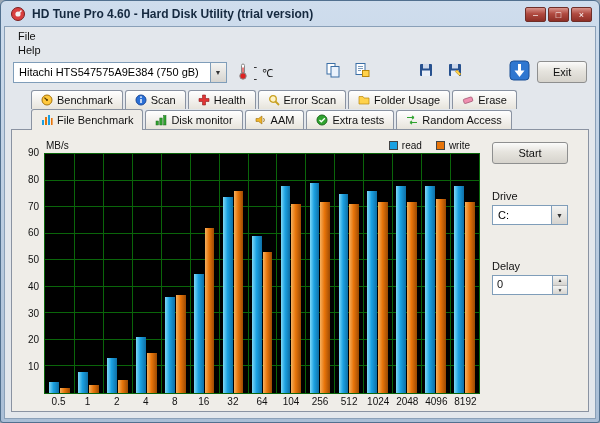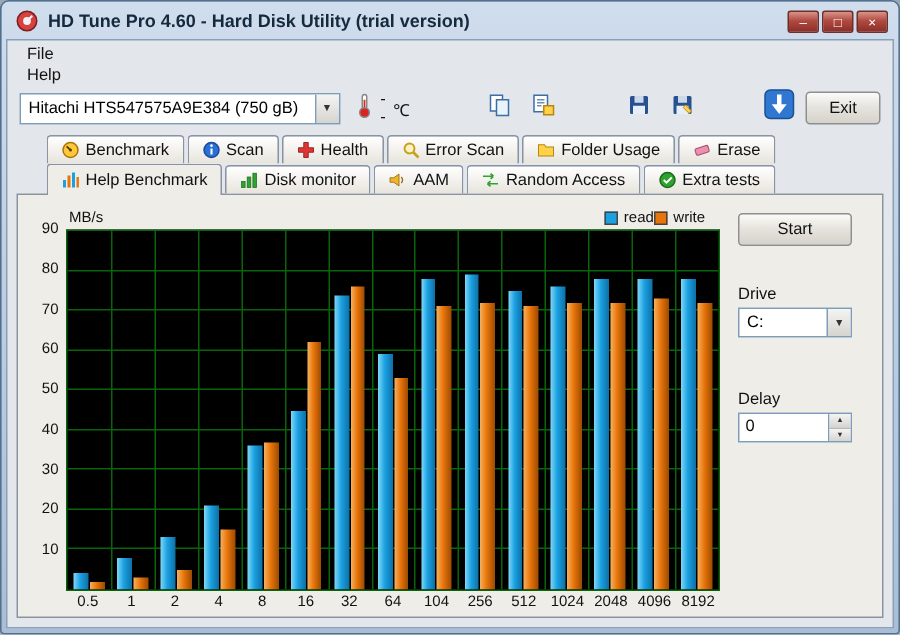--- a/index.html
+++ b/index.html
@@ -45,21 +45,21 @@
     border:1px solid #8a93a2;border-bottom:none;border-radius:3px 3px 0 0;
     background:linear-gradient(#ffffff,#e7e4dc);font-size:11px;color:#111;margin-right:2px;white-space:nowrap;}
   .tab-strip.row2 .tab{position:relative;z-index:1;}
   .tab.active{background:#efede8;height:21px;margin-bottom:-1px;z-index:2;}
   .tab-icon{display:inline-flex;width:12px;height:12px;}
   
   .panel{flex:1;margin:0 6px 6px 6px;border:1px solid #8a93a2;background:#efede8;display:flex;padding:6px 4px 2px 2px;overflow:hidden;}
   
   .chart-wrap{flex:1;display:flex;flex-direction:column;min-width:0;padding-top:2px;}
   .chart-header{display:flex;align-items:center;height:15px;padding-left:32px;padding-right:10px;font-size:10px;color:#111;}
-  .chart-legend{margin-left:auto;display:flex;}
+  .chart-legend{margin-left:auto;display:flex;gap:14px;}
   .legend-item{display:flex;align-items:center;gap:4px;font-size:10px;}
   .legend-swatch{width:9px;height:9px;display:inline-block;border:1px solid #444;}
   .chart-body{flex:1;display:flex;min-height:0;}
   .y-axis-labels{width:30px;position:relative;font-size:10px;color:#111;}
   .ytick{position:absolute;right:5px;transform:translateY(50%);line-height:1;}
   .plot-area{flex:1;position:relative;background:#000;border:1px solid #0a650a;overflow:hidden;}
   .grid-h{position:absolute;left:0;right:0;height:1px;background:#0a650a;}
   .grid-v{position:absolute;top:0;bottom:0;width:1px;background:#0a650a;}
   .bar-groups{position:absolute;left:0;right:0;top:0;bottom:0;display:flex;}
   .bar-group{flex:1;display:flex;align-items:flex-end;justify-content:center;gap:1px;}
@@ -241,21 +241,21 @@
     <div class="tab-strip row2">
       <div class="tab active">
         <span class="tab-icon">
           <svg width="12" height="12" viewBox="0 0 12 12">
               <rect x="1" y="6" width="2" height="5" fill="#1ba1e2"></rect>
               <rect x="4" y="3" width="2" height="8" fill="#e8750a"></rect>
               <rect x="7" y="1" width="2" height="10" fill="#1ba1e2"></rect>
               <rect x="10" y="4" width="1.6" height="7" fill="#e8750a"></rect>
             </svg>
         </span>
-        <span>Help Benchmark</span>
+        <span>File Benchmark</span>
       </div>
       <div class="tab">
         <span class="tab-icon">
           <svg width="12" height="12" viewBox="0 0 12 12">
               <rect x="1" y="7" width="2.4" height="4" fill="#2fa32f" stroke="#1c6a1c" stroke-width="0.5"></rect>
               <rect x="4.8" y="4" width="2.4" height="7" fill="#2fa32f" stroke="#1c6a1c" stroke-width="0.5"></rect>
               <rect x="8.6" y="1.5" width="2.4" height="9.5" fill="#2fa32f" stroke="#1c6a1c" stroke-width="0.5"></rect>
             </svg>
         </span>
         <span>Disk monitor</span>
@@ -265,34 +265,34 @@
           <svg width="12" height="12" viewBox="0 0 12 12">
               <path d="M1 4.5h2.5L7 2v8L3.5 7.5H1z" fill="#f0b428" stroke="#9a7010" stroke-width="0.6"></path>
               <path d="M8.5 4a3 3 0 010 4" stroke="#9a7010" fill="none" stroke-width="0.9"></path>
             </svg>
         </span>
         <span>AAM</span>
       </div>
       <div class="tab">
         <span class="tab-icon">
           <svg width="12" height="12" viewBox="0 0 12 12">
+              <circle cx="6" cy="6" r="5" fill="#2fa32f" stroke="#1c6a1c"></circle>
+              <path d="M3.5 6l1.8 1.8L8.8 4.3" stroke="#fff" fill="none" stroke-width="1.3"></path>
+            </svg>
+        </span>
+        <span>Extra tests</span>
+      </div>
+      <div class="tab">
+        <span class="tab-icon">
+          <svg width="12" height="12" viewBox="0 0 12 12">
               <path d="M1 3.5h7M8 3.5L6 1.8M8 3.5L6 5.2" stroke="#2fa32f" fill="none" stroke-width="1.1"></path>
               <path d="M11 8.5H4M4 8.5l2-1.7M4 8.5l2 1.7" stroke="#2fa32f" fill="none" stroke-width="1.1"></path>
             </svg>
         </span>
         <span>Random Access</span>
-      </div>
-      <div class="tab">
-        <span class="tab-icon">
-          <svg width="12" height="12" viewBox="0 0 12 12">
-              <circle cx="6" cy="6" r="5" fill="#2fa32f" stroke="#1c6a1c"></circle>
-              <path d="M3.5 6l1.8 1.8L8.8 4.3" stroke="#fff" fill="none" stroke-width="1.3"></path>
-            </svg>
-        </span>
-        <span>Extra tests</span>
       </div>
     </div>
 
     <div class="panel">
 
       <div class="chart-wrap">
         <div class="chart-header">
           <span>MB/s</span>
           <span class="chart-legend">
               <span class="legend-item">

